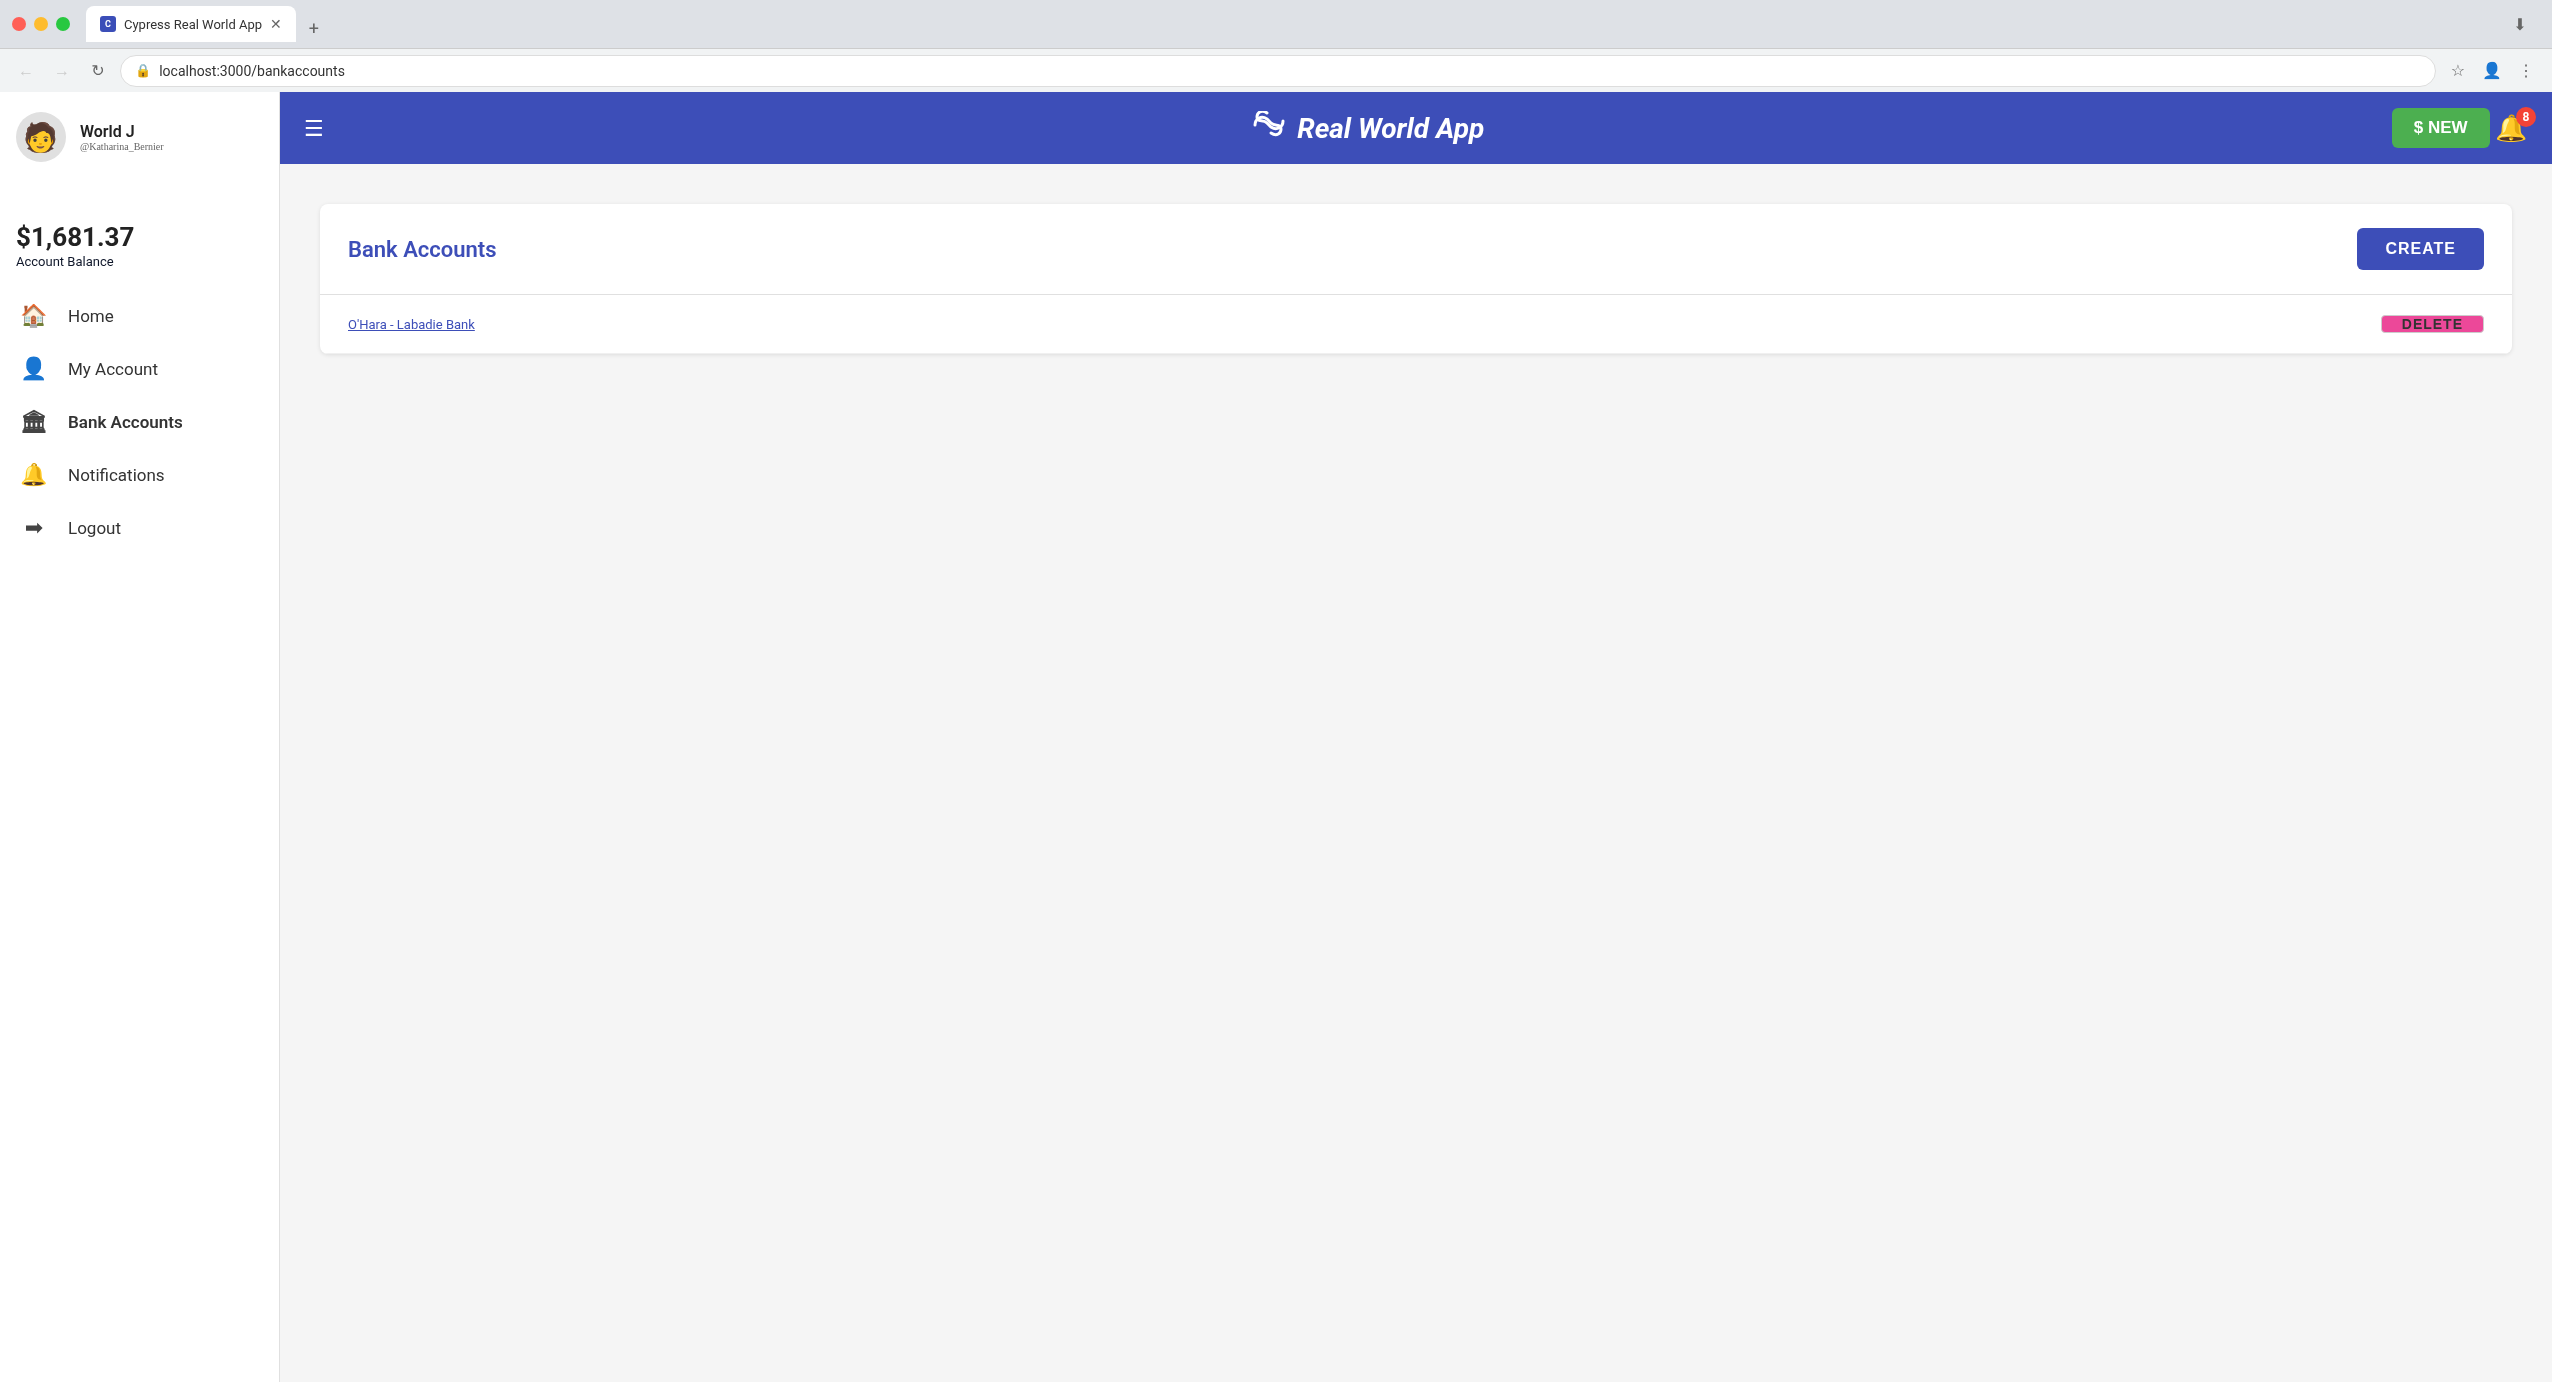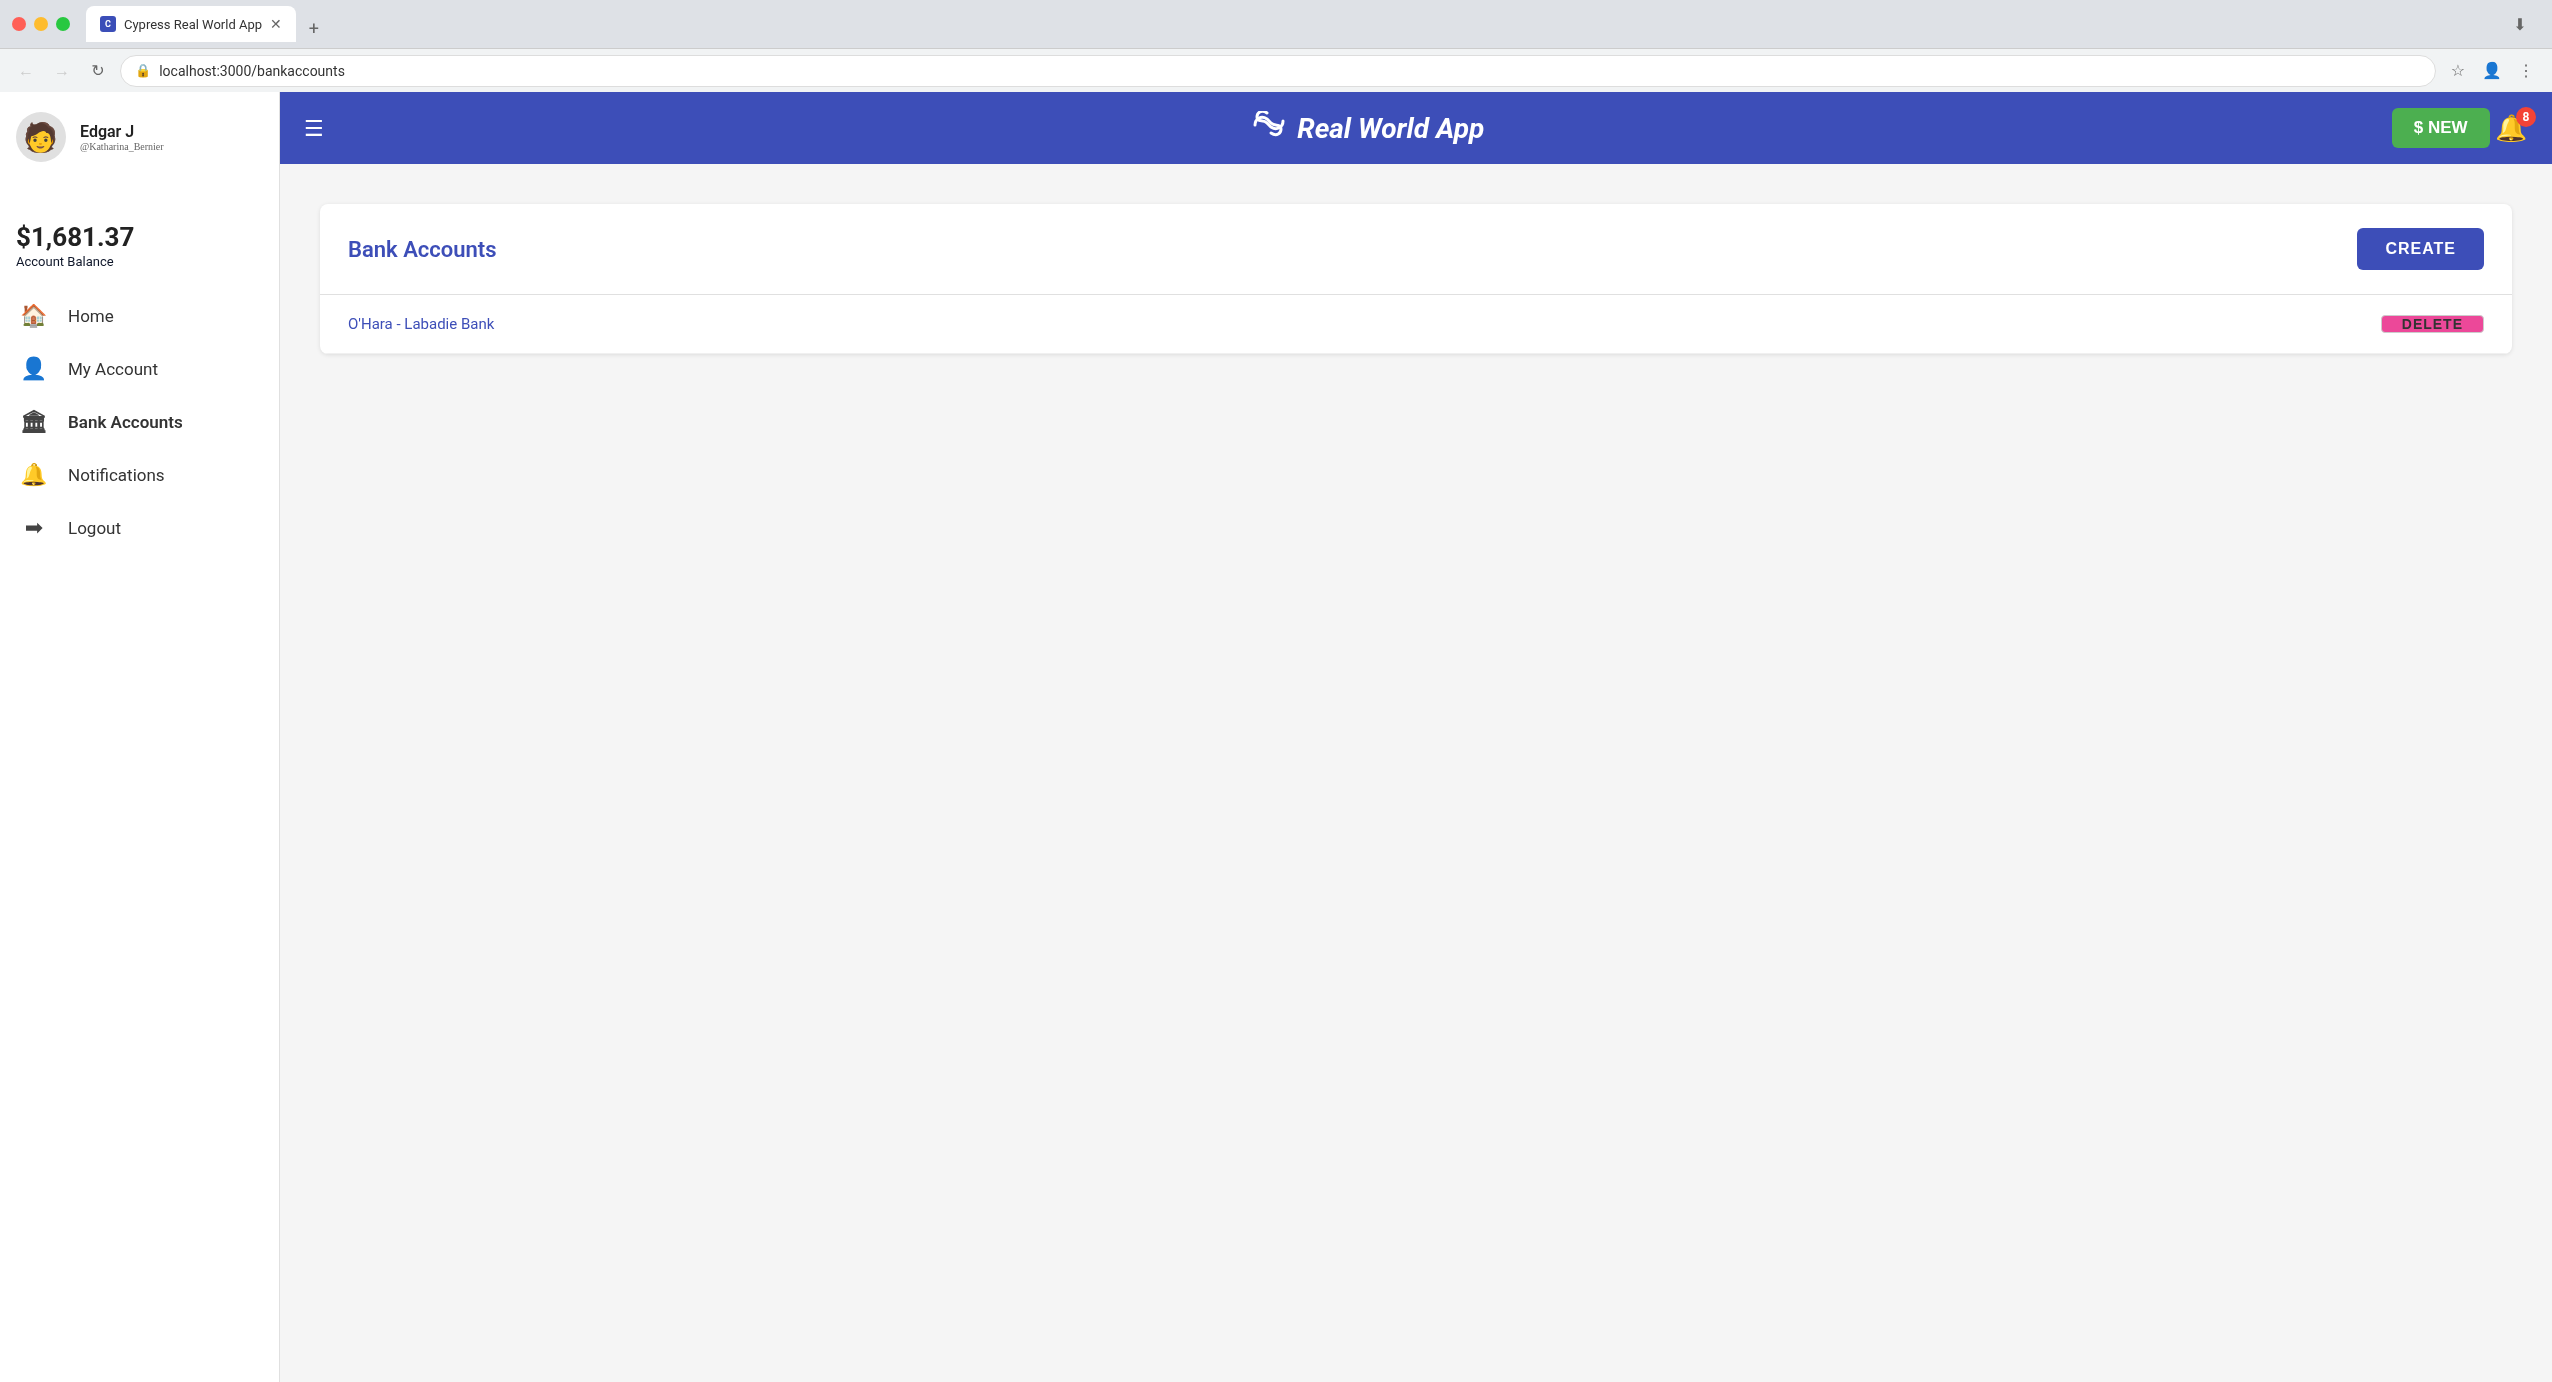--- a/index.html
+++ b/index.html
@@ -322,23 +322,24 @@
     }
 
     .bank-account-item {
       display: flex;
       align-items: center;
       justify-content: space-between;
       padding: 20px 28px;
       border-bottom: 1px solid #f0f0f0;
     }
     .bank-account-name {
-      font-size: 15px;
+      font-size: 13px;
       color: #3d4eb8;
       cursor: pointer;
+      text-decoration: underline;
     }
     .delete-btn {
       background: #ec4899;
       color: #333;
       border: 1px solid #ccc;
       border-radius: 4px;
       padding: 0 20px;
       font-size: 14px;
       font-weight: 600;
       cursor: pointer;
@@ -382,21 +383,21 @@
     </div>
   </div>
 </div>
 
 <div class="app-container">
 
   <div class="sidebar">
     <div class="sidebar-user">
       <div class="avatar">🧑</div>
       <div class="user-info">
-        <span class="user-name">Edgar J</span>
+        <span class="user-name">World J</span>
         <span class="user-handle">@Katharina_Bernier</span>
       </div>
     </div>
     <div class="sidebar-balance">
       <div class="balance-amount">$1,681.37</div>
       <div class="balance-label">Account Balance</div>
     </div>
     <nav class="sidebar-nav">
       <div class="nav-item">
         <span class="nav-icon">🏠</span>

